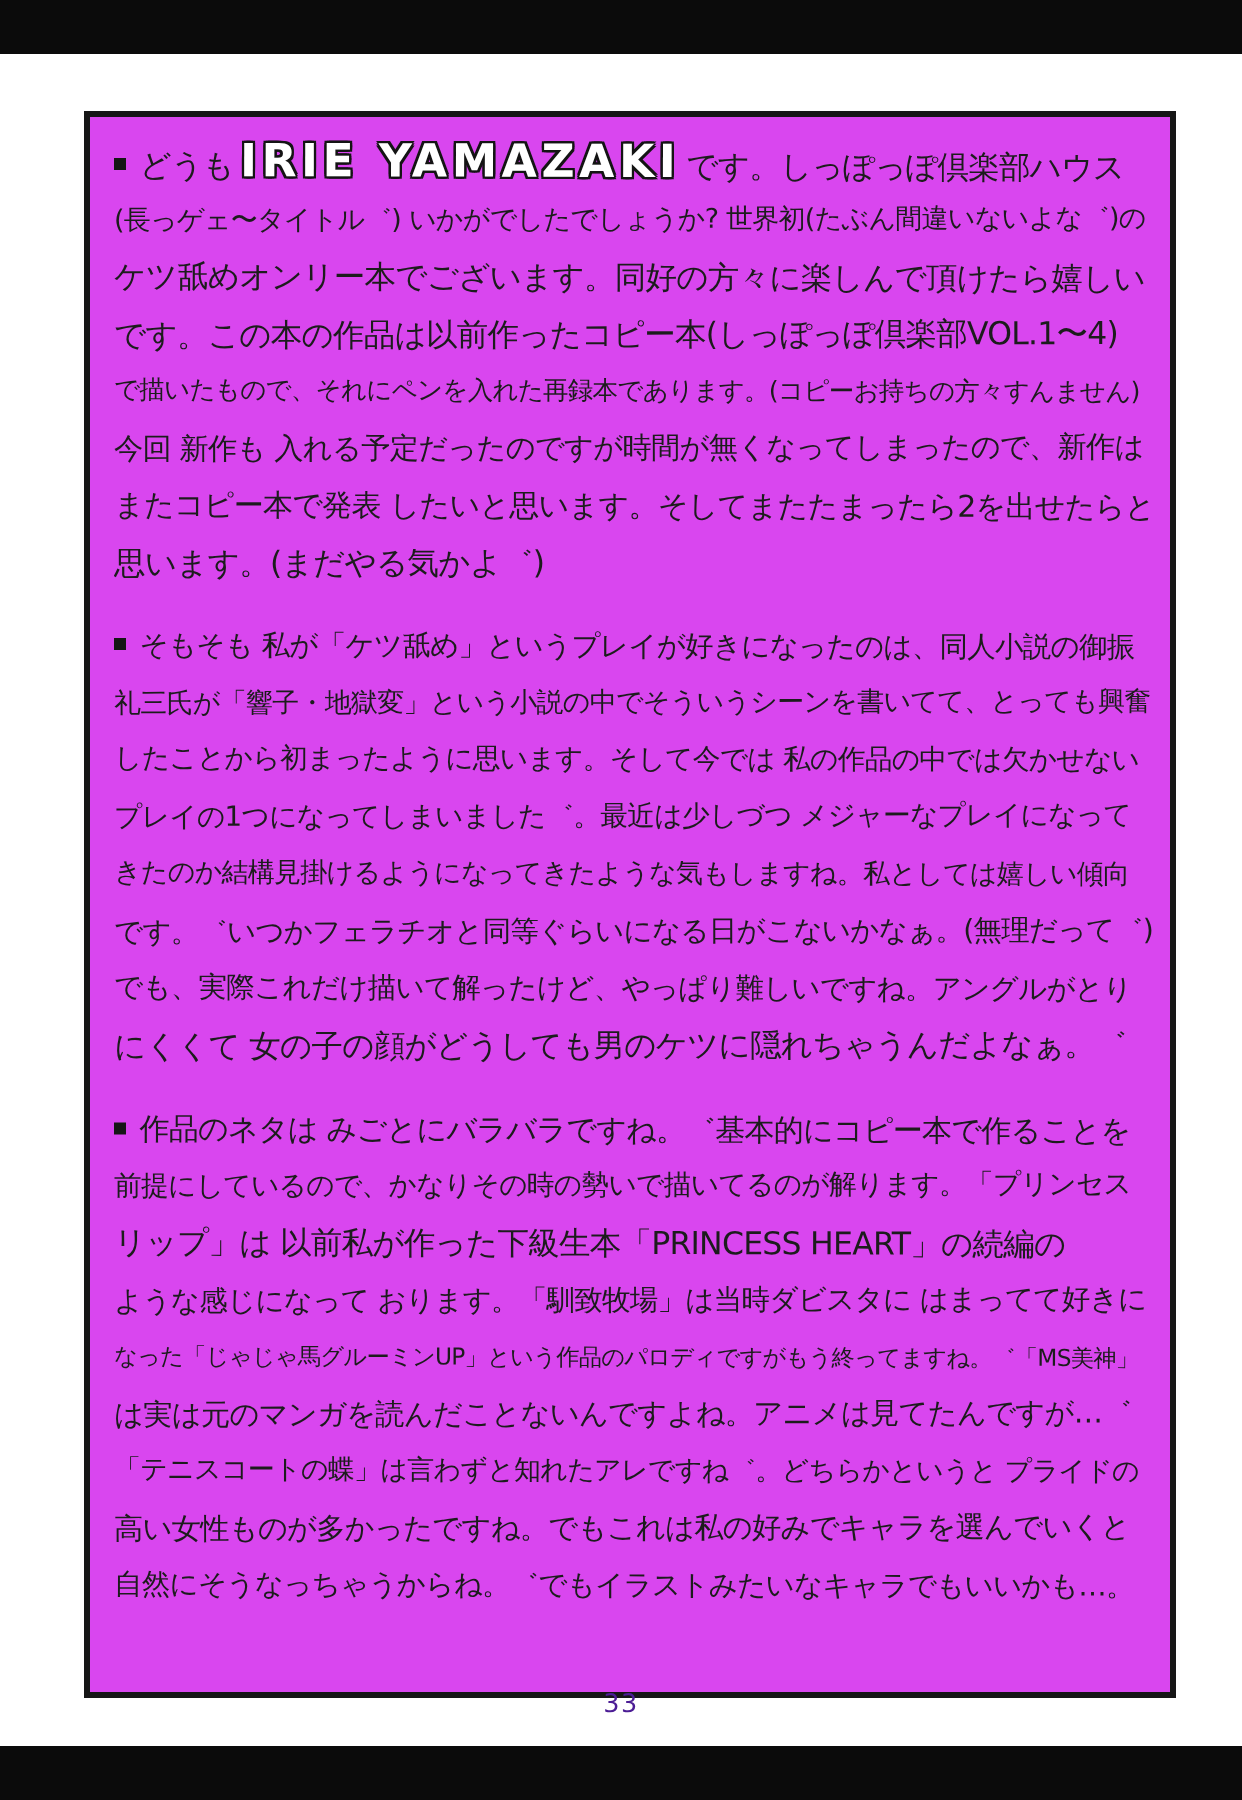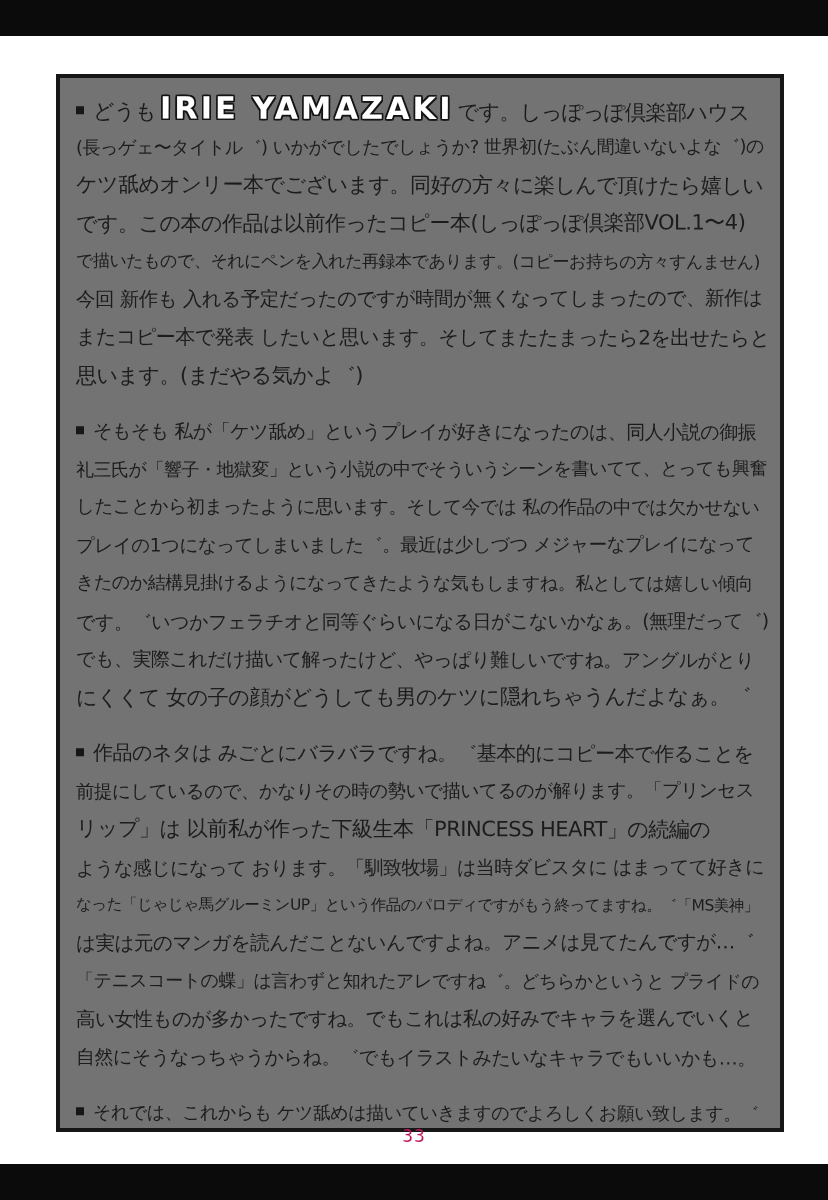--- a/index.html
+++ b/index.html
@@ -9,21 +9,21 @@
     font-family:"DejaVu Sans","Liberation Sans",sans-serif;
     color:#1c1c1c;
   }
   .scan-bar{
     position:absolute;left:0;width:828px;background:#0b0b0b;
   }
   .scan-bar.top{top:0;height:36px;}
   .scan-bar.bottom{top:1164px;height:36px;}
   .page-frame{
     position:absolute;left:56px;top:74px;width:694px;height:1038px;
-    border:4px solid #161616;background:#737373;
+    border:4px solid #161616;background:#d946ef;
     padding:12px 10px 0 16px;
     box-sizing:content-box;
   }
   .para{margin:0;}
   .para + .para{margin-top:18px;}
   .hw-line{
     height:38px;line-height:38px;white-space:nowrap;overflow:hidden;
     font-size:21px;letter-spacing:-0.5px;
     color:#1c1c1c;
   }
@@ -38,21 +38,21 @@
     color:#ffffff;
     text-shadow:
       -1.5px -1.5px 0 #141414, 1.5px -1.5px 0 #141414,
       -1.5px  1.5px 0 #141414, 1.5px  1.5px 0 #141414,
        0 -1.5px 0 #141414, 0 1.5px 0 #141414,
       -1.5px 0 0 #141414, 1.5px 0 0 #141414;
     padding:0 4px;
   }
   .page-number{
     position:absolute;left:0;top:1126px;width:828px;
-    text-align:center;font-size:17px;color:#be185d;
+    text-align:center;font-size:17px;color:#4c1d95;
     font-family:"DejaVu Sans",sans-serif;letter-spacing:1px;
   }
 </style>
 </head>
 <body>
 
 <div class="scan-bar top"></div>
 <div class="scan-bar bottom"></div>
 
 <div class="page-frame">
@@ -90,21 +90,16 @@
     <div class="hw-line" style="font-size: 18.5px;">前提にしているので、かなりその時の勢いで描いてるのが解ります。「プリンセス</div>
     <div class="hw-line">リップ」は 以前私が作った下級生本「PRINCESS HEART」の続編の</div>
     <div class="hw-line" style="font-size: 19px;">ような感じになって おります。「馴致牧場」は当時ダビスタに はまってて好きに</div>
     <div class="hw-line" style="font-size: 15.5px;">なった「じゃじゃ馬グルーミンUP」という作品のパロディですがもう終ってますね。゛「MS美神」</div>
     <div class="hw-line" style="font-size: 19.5px;">は実は元のマンガを読んだことないんですよね。アニメは見てたんですが…゛</div>
     <div class="hw-line" style="font-size: 18px;">「テニスコートの蝶」は言わずと知れたアレですね゛。どちらかというと プライドの</div>
     <div class="hw-line" style="font-size: 19.5px;">高い女性ものが多かったですね。でもこれは私の好みでキャラを選んでいくと</div>
     <div class="hw-line" style="font-size: 19px;">自然にそうなっちゃうからね。゛でもイラストみたいなキャラでもいいかも…。</div>
   </div>
 
-  <div class="para">
-    <div class="hw-line" style="font-size: 18px;">
-      <span class="bullet"></span><span>それでは、これからも ケツ舐めは描いていきますのでよろしくお願い致します。゛</span>
-    </div>
-  </div>
 
 </div>
 
 <div class="page-number">33</div>
 
 </body></html>

